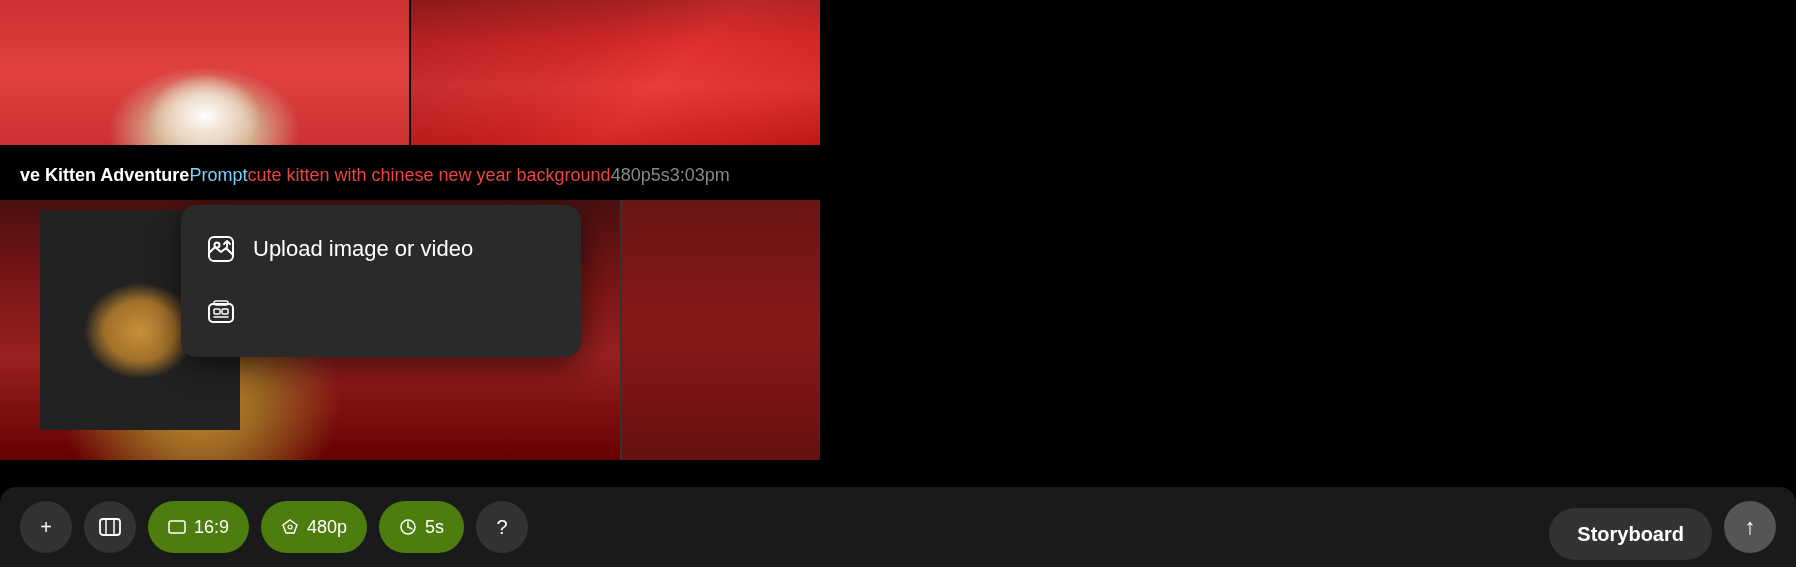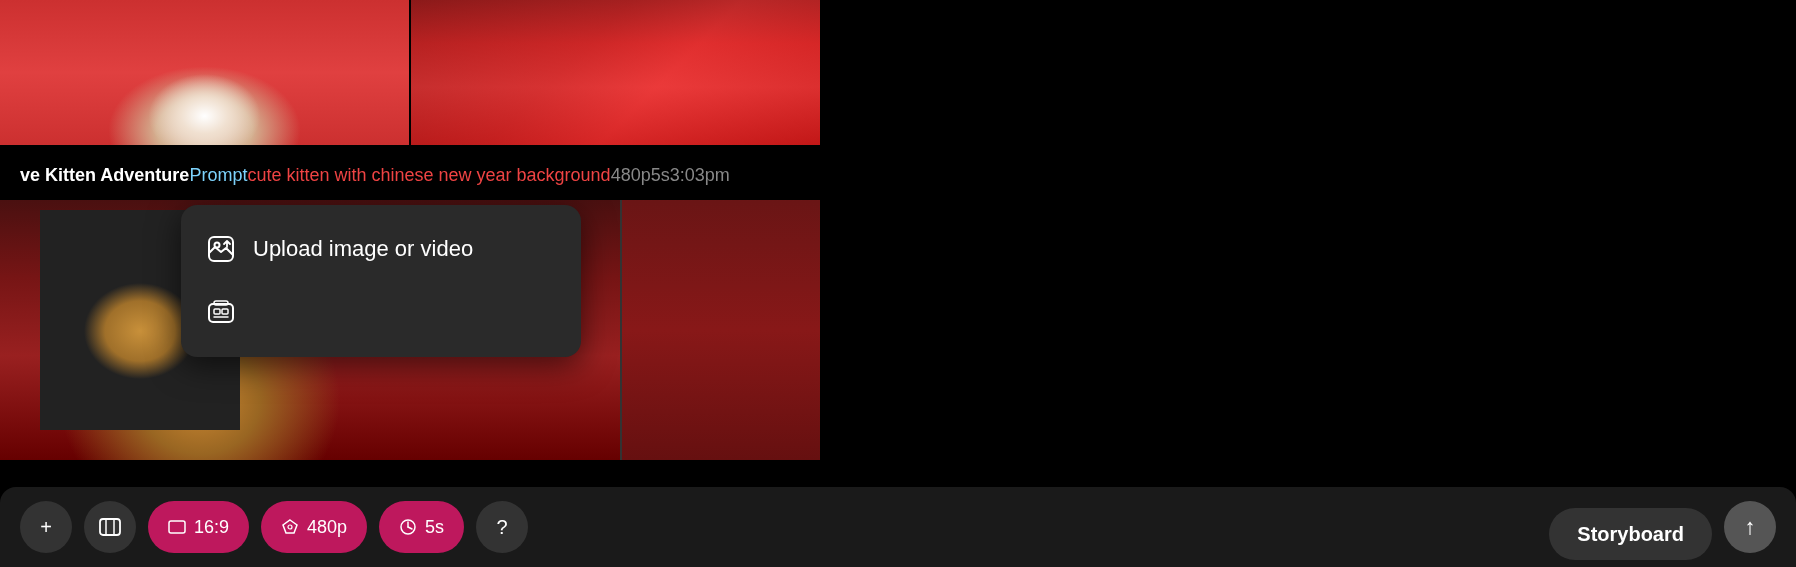--- a/index.html
+++ b/index.html
@@ -206,21 +206,21 @@
       cursor: pointer;
       display: flex;
       align-items: center;
       justify-content: center;
       flex-shrink: 0;
     }
 
     .toolbar-btn-text {
       height: 52px;
       border-radius: 26px;
-      background: #be185d;
+      background: #4d7c0f;
       border: none;
       color: #fff;
       font-size: 18px;
       cursor: pointer;
       display: flex;
       align-items: center;
       justify-content: center;
       padding: 0 20px;
       gap: 8px;
       flex-shrink: 0;

